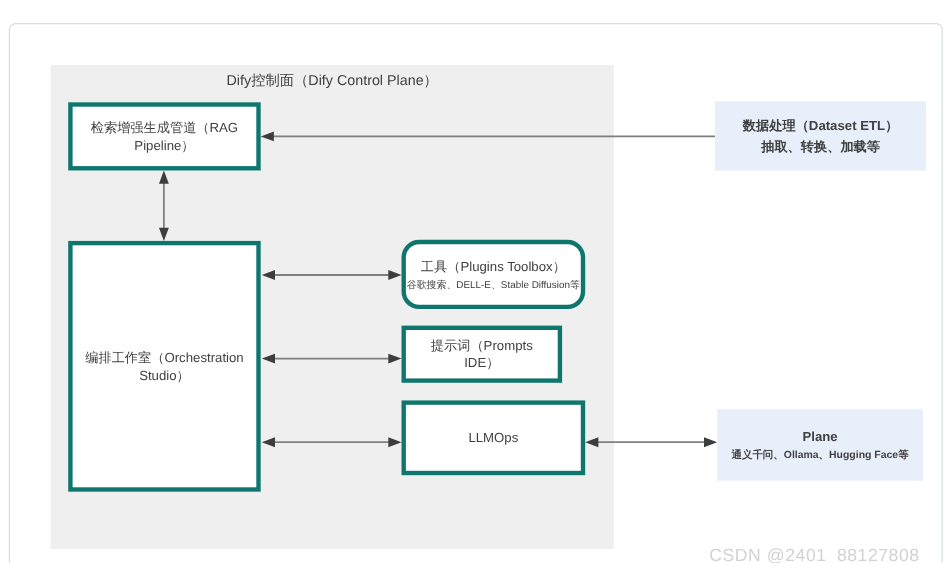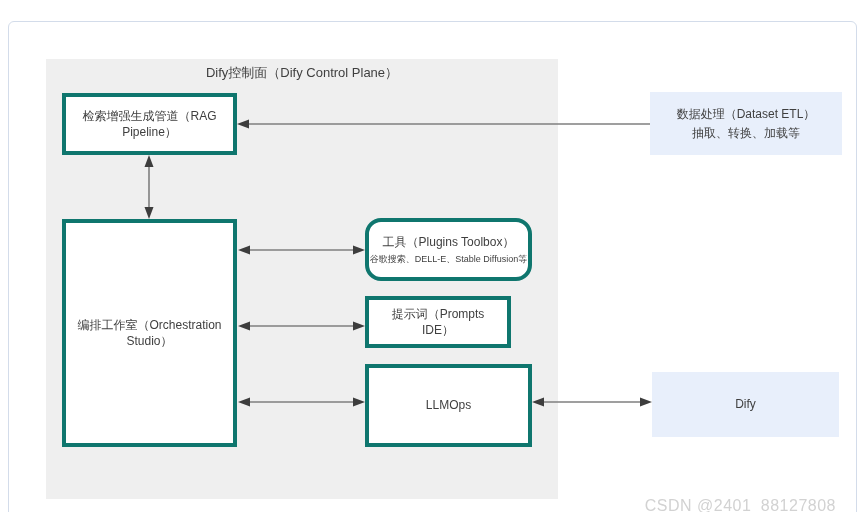--- a/index.html
+++ b/index.html
@@ -44,39 +44,40 @@
     box-sizing:border-box;
     padding:2px 6px;
   }
   .node.white{
     background:#ffffff;
     border:4px solid #0f766e;
   }
   .node.blue{
     background:#e8effb;
     border:none;
+    font-weight:bold;
   }
   .sublabel{
     font-size:9px;
     margin-top:2px;
     white-space:nowrap;
   }
   .blue .line2{
     font-size:12px;
     margin-top:2px;
   }
   .blue .sublabel{
     font-size:9.5px;
     margin-top:3px;
   }
   #node-rag      {left:53px; top:71px;  width:175px;height:62px;}
   #node-studio   {left:53px; top:197px; width:175px;height:228px;text-align:center;}
   #node-toolbox  {left:356px;top:196px; width:167px;height:63px;border-radius:16px;}
   #node-prompts  {left:356px;top:274px; width:146px;height:52px;}
-  #node-llmops   {left:356px;top:342px; width:167px;height:83px;}
+  #node-llmops   {left:356px;top:342px; width:167px;height:68px;}
   #node-etl      {left:641px;top:70px;  width:192px;height:63px;}
   #node-llms     {left:643px;top:350px; width:187px;height:65px;}
   .arrows{
     position:absolute;left:0;top:0;
     width:864px;height:512px;
     pointer-events:none;
   }
   .arrows line{stroke:#7f7f7f;stroke-width:1.6;}
   .arrows polygon{fill:#3d3d3d;}
   .watermark{
@@ -117,21 +118,22 @@
     <div class="node white" id="node-llmops">
       <span>LLMOps</span>
     </div>
 
     <div class="node blue" id="node-etl">
       <span>数据处理（Dataset ETL）</span>
       <span class="line2">抽取、转换、加载等</span>
     </div>
 
     <div class="node blue" id="node-llms">
-      <span>Dify</span>
+      <span>Plane</span>
+      <span class="sublabel">通义千问、Ollama、Hugging Face等</span>
     </div>
 
     <svg class="arrows" viewBox="0 0 864 512" xmlns="http://www.w3.org/2000/svg">
 
       <g>
         <line x1="641" y1="102" x2="239" y2="102"></line>
         <polygon points="228,102 240,97.5 240,106.5"></polygon>
       </g>
 
       <g>

